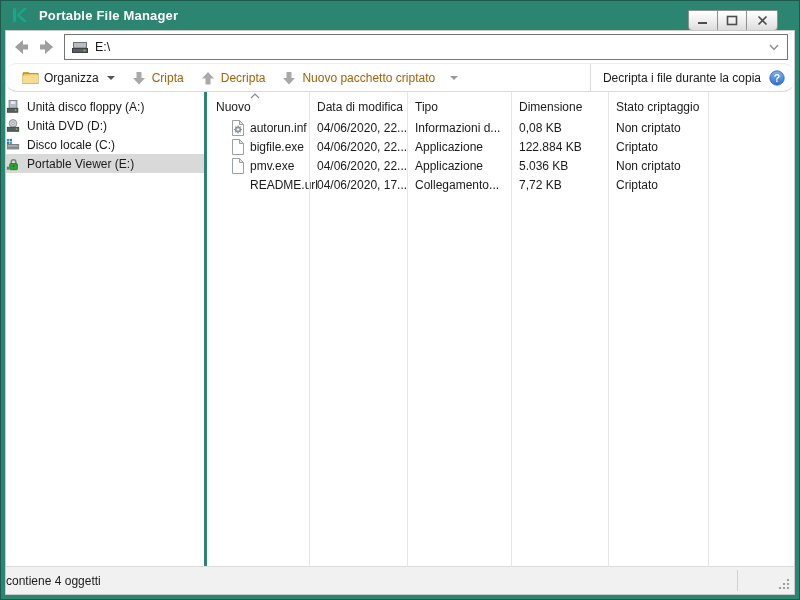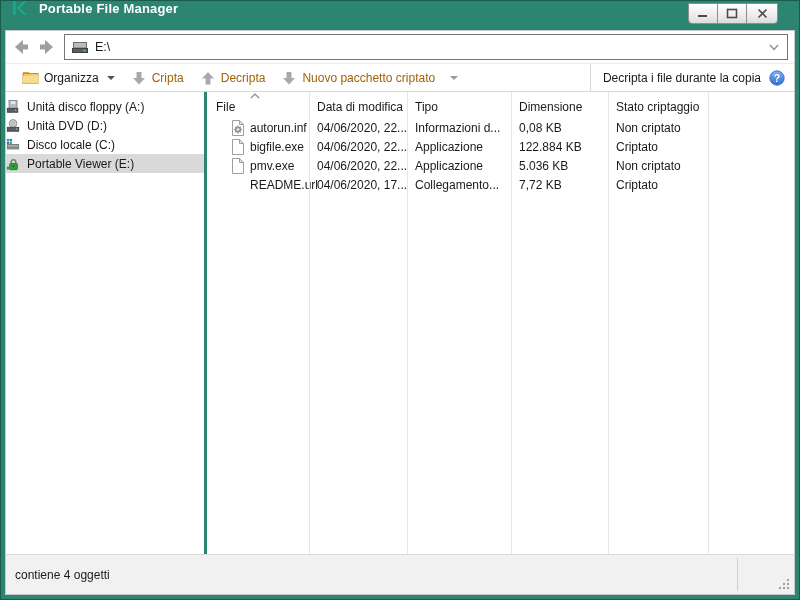--- a/index.html
+++ b/index.html
@@ -2,40 +2,40 @@
 <html><head>
 <meta charset="utf-8">
 <style>
   * { margin:0; padding:0; box-sizing:border-box; }
   html,body { width:800px; height:600px; }
   body { font-family:"Liberation Sans","DejaVu Sans",sans-serif; font-size:12px; color:#1a1a1a; }
 
   .window { position:relative; width:800px; height:600px; background:#2b8571; border:1px solid #1c5a4c; }
 
   
-  .titlebar { position:absolute; top:0; left:0; right:0; height:14px; display:flex; align-items:center; }
+  .titlebar { position:absolute; top:7px; left:0; right:0; height:14px; display:flex; align-items:center; }
   .logo { margin-left:10px; flex:0 0 auto; }
   .title-text { color:#ffffff; font-weight:bold; font-size:13px; margin-left:8px; letter-spacing:.2px; }
   .win-controls { position:absolute; top:2px; right:21px; display:flex; }
   .win-btn { width:30px; height:21px; background:linear-gradient(#ffffff,#ececec 60%,#dcdcdc); border:1px solid #8f8f8f; margin-left:-1px; display:flex; align-items:center; justify-content:center; cursor:default; }
   .win-btn:first-child { border-bottom-left-radius:4px; }
   .win-btn:last-child { border-bottom-right-radius:4px; width:32px; }
 
   
   .content { position:absolute; top:30px; left:5px; right:5px; bottom:5px; background:#ffffff; outline:1px solid #c9c9c9; display:flex; flex-direction:column; }
 
   
   .navbar { height:32px; flex:0 0 auto; display:flex; align-items:center; padding:0 6px 0 4px; background:#ffffff; }
   .nav-btn { width:24px; height:26px; display:flex; align-items:center; justify-content:center; }
   .addressbar { flex:1; height:26px; margin-left:6px; border:1px solid #757575; background:#ffffff; display:flex; align-items:center; padding:0 6px; }
   .addr-text { margin-left:6px; font-size:12.5px; }
   .addr-spacer { flex:1; }
 
   
-  .toolbar { height:29px; flex:0 0 auto; display:flex; align-items:center; border-top:1px solid #ededed; border-bottom:1px solid #d9d9d9; padding-left:8px; background:#ffffff; }
+  .toolbar { height:29px; flex:0 0 auto; display:flex; align-items:center; border-top:1px solid #ededed; border-bottom:1px solid #d9d9d9; padding-left:8px; background:#ffffff;border-radius:11px; }
   .tb-btn { display:flex; align-items:center; gap:5px; padding:0 8px; height:24px; white-space:nowrap; }
   .tb-btn.disabled { color:#a16207; }
   .caret { width:0; height:0; border-left:4px solid transparent; border-right:4px solid transparent; border-top:4px solid #555; margin-left:3px; }
   .caret.lite { border-top-color:#9a9a9a; margin-left:10px; }
   .tb-right { margin-left:auto; height:100%; display:flex; align-items:center; gap:8px; border-left:1px solid #d9d9d9; padding:0 9px 0 12px; }
 
   
   .main { flex:1; display:flex; overflow:hidden; }
   .sidebar { width:198px; flex:0 0 auto; padding-top:5px; }
   .side-item { height:19px; display:flex; align-items:center; gap:7px; white-space:nowrap; }
@@ -47,21 +47,21 @@
   .lheader { position:relative; height:26px; display:grid; grid-template-columns:102px 98px 104px 97px 100px 1fr; align-items:end; }
   .hcell { padding:0 0 4px 8px; white-space:nowrap; overflow:hidden; }
   .hcell.first { padding-left:9px; }
   .sortmark { position:absolute; top:1px; left:42px; }
   .lrow { height:19px; display:grid; grid-template-columns:102px 98px 104px 97px 100px 1fr; align-items:center; }
   .cell { padding-left:8px; white-space:nowrap; overflow:hidden; }
   .namecell { display:flex; align-items:center; gap:5px; padding-left:5px;margin-left:19px; }
   .fic { width:14px; height:16px; flex:0 0 auto; }
 
   
-  .statusbar { height:40px; flex:0 0 auto; position:relative; background:#f1f1f1; border-top:1px solid #dcdcdc; display:flex; align-items:center; padding-left:9px; }
+  .statusbar { height:28px; flex:0 0 auto; position:relative; background:#f1f1f1; border-top:1px solid #dcdcdc; display:flex; align-items:center; padding-left:0; }
   .sb-sep { position:absolute; right:56px; top:3px; bottom:3px; width:1px; background:#cfcfcf; }
   .grip { position:absolute; right:3px; bottom:3px; }
 </style>
 </head>
 <body>
 
 <div class="window">
 
   <div class="titlebar">
     <svg class="logo" width="20" height="20" viewBox="0 0 20 20">
@@ -209,21 +209,21 @@
         <div class="colsep" style="left:102px"></div>
         <div class="colsep" style="left:200px"></div>
         <div class="colsep" style="left:304px"></div>
         <div class="colsep" style="left:401px"></div>
         <div class="colsep" style="left:501px"></div>
 
         <div class="lheader">
           <svg class="sortmark" width="12" height="6" viewBox="0 0 12 6">
             <path d="M2 5 L6 1 L10 5" fill="none" stroke="#8a8a8a" stroke-width="1.2"></path>
           </svg>
-          <div class="hcell first">File</div>
+          <div class="hcell first">Nuovo</div>
           <div class="hcell">Data di modifica</div>
           <div class="hcell">Tipo</div>
           <div class="hcell">Dimensione</div>
           <div class="hcell">Stato criptaggio</div>
           <div class="hcell"></div>
         </div>
 
         <div class="lrow">
           <div class="namecell">
             <svg class="fic" viewBox="0 0 14 16">

